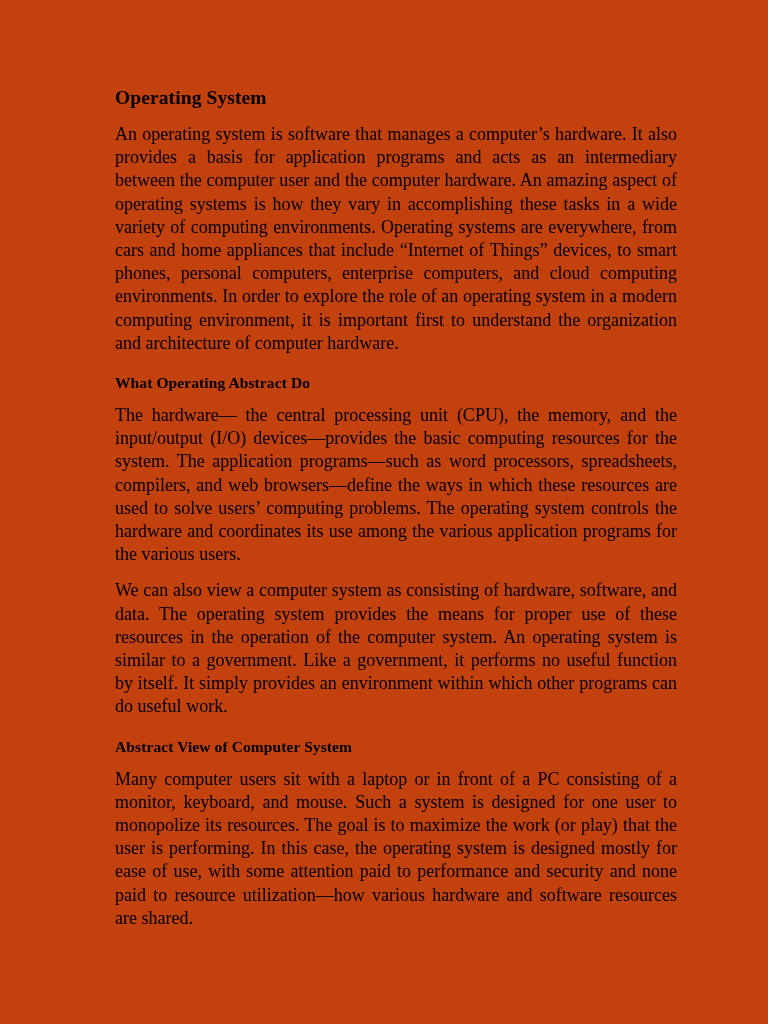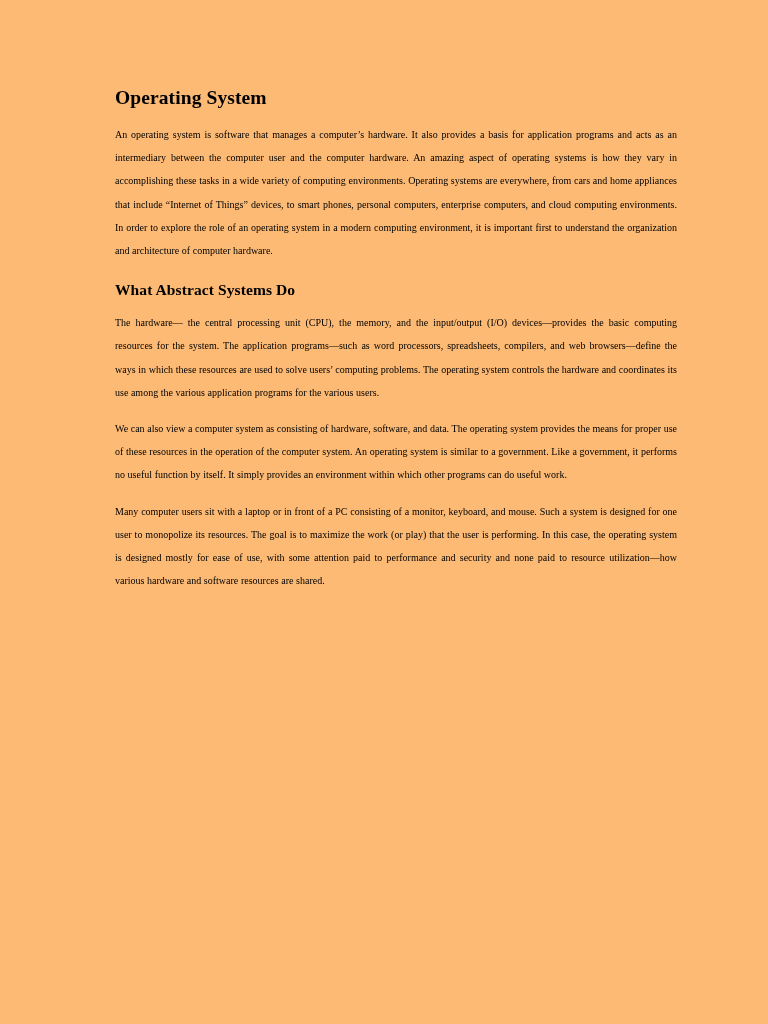--- a/index.html
+++ b/index.html
@@ -11,21 +11,21 @@
   body {
     font-family: "Liberation Serif", "DejaVu Serif", serif;
     color: #000000;
     -webkit-font-smoothing: antialiased;
   }
   .page {
     position: relative;
     width: 768px;
     height: 1024px;
     margin: 0 auto;
-    background: #fdba74;
+    background: #c2410c;
     overflow: hidden;
     box-sizing: border-box;
   }
   .content {
     position: absolute;
     left: 115px;
     top: 86px;
     width: 562px;
   }
   .doc-title {
@@ -38,37 +38,38 @@
   }
   .section-heading {
     font-size: 15.5px;
     font-weight: bold;
     line-height: 22px;
     letter-spacing: 0.1px;
     margin: 17px 0 10px 0;
     text-align: left;
   }
   .body-par {
-    font-size: 10px;
+    font-size: 18px;
     line-height: 23.2px;
     text-align: justify;
     text-justify: inter-word;
     margin: 0 0 13px 0;
     hyphens: none;
     word-spacing: 0.1px;
   }
   .body-par:last-child {
     margin-bottom: 8px;
   }
 </style>
 </head>
 <body style="background: rgb(255, 255, 255); color: rgb(0, 0, 0);">
 
 <div class="page">
   <article class="content">
       <h1 class="doc-title">Operating System</h1>
       <p class="body-par">An operating system is software that manages a computer’s hardware. It also provides a basis for application programs and acts as an intermediary between the computer user and the computer hardware. An amazing aspect of operating systems is how they vary in accomplishing these tasks in a wide variety of computing environments. Operating systems are everywhere, from cars and home appliances that include “Internet of Things” devices, to smart phones, personal computers, enterprise computers, and cloud computing environments. In order to explore the role of an operating system in a modern computing environment, it is important first to understand the organization and architecture of computer hardware.</p>
-      <h2 class="section-heading">What Abstract Systems Do</h2>
+      <h2 class="section-heading">What Operating Abstract Do</h2>
       <p class="body-par">The hardware— the central processing unit (CPU), the memory, and the input/output (I/O) devices—provides the basic computing resources for the system. The application programs—such as word processors, spreadsheets, compilers, and web browsers—define the ways in which these resources are used to solve users’ computing problems. The operating system controls the hardware and coordinates its use among the various application programs for the various users.</p>
       <p class="body-par">We can also view a computer system as consisting of hardware, software, and data. The operating system provides the means for proper use of these resources in the operation of the computer system. An operating system is similar to a government. Like a government, it performs no useful function by itself. It simply provides an environment within which other programs can do useful work.</p>
+      <h2 class="section-heading">Abstract View of Computer System</h2>
       <p class="body-par">Many computer users sit with a laptop or in front of a PC consisting of a monitor, keyboard, and mouse. Such a system is designed for one user to monopolize its resources. The goal is to maximize the work (or play) that the user is performing. In this case, the operating system is designed mostly for ease of use, with some attention paid to performance and security and none paid to resource utilization—how various hardware and software resources are shared.</p>
     </article>
 </div>
 
 </body></html>

